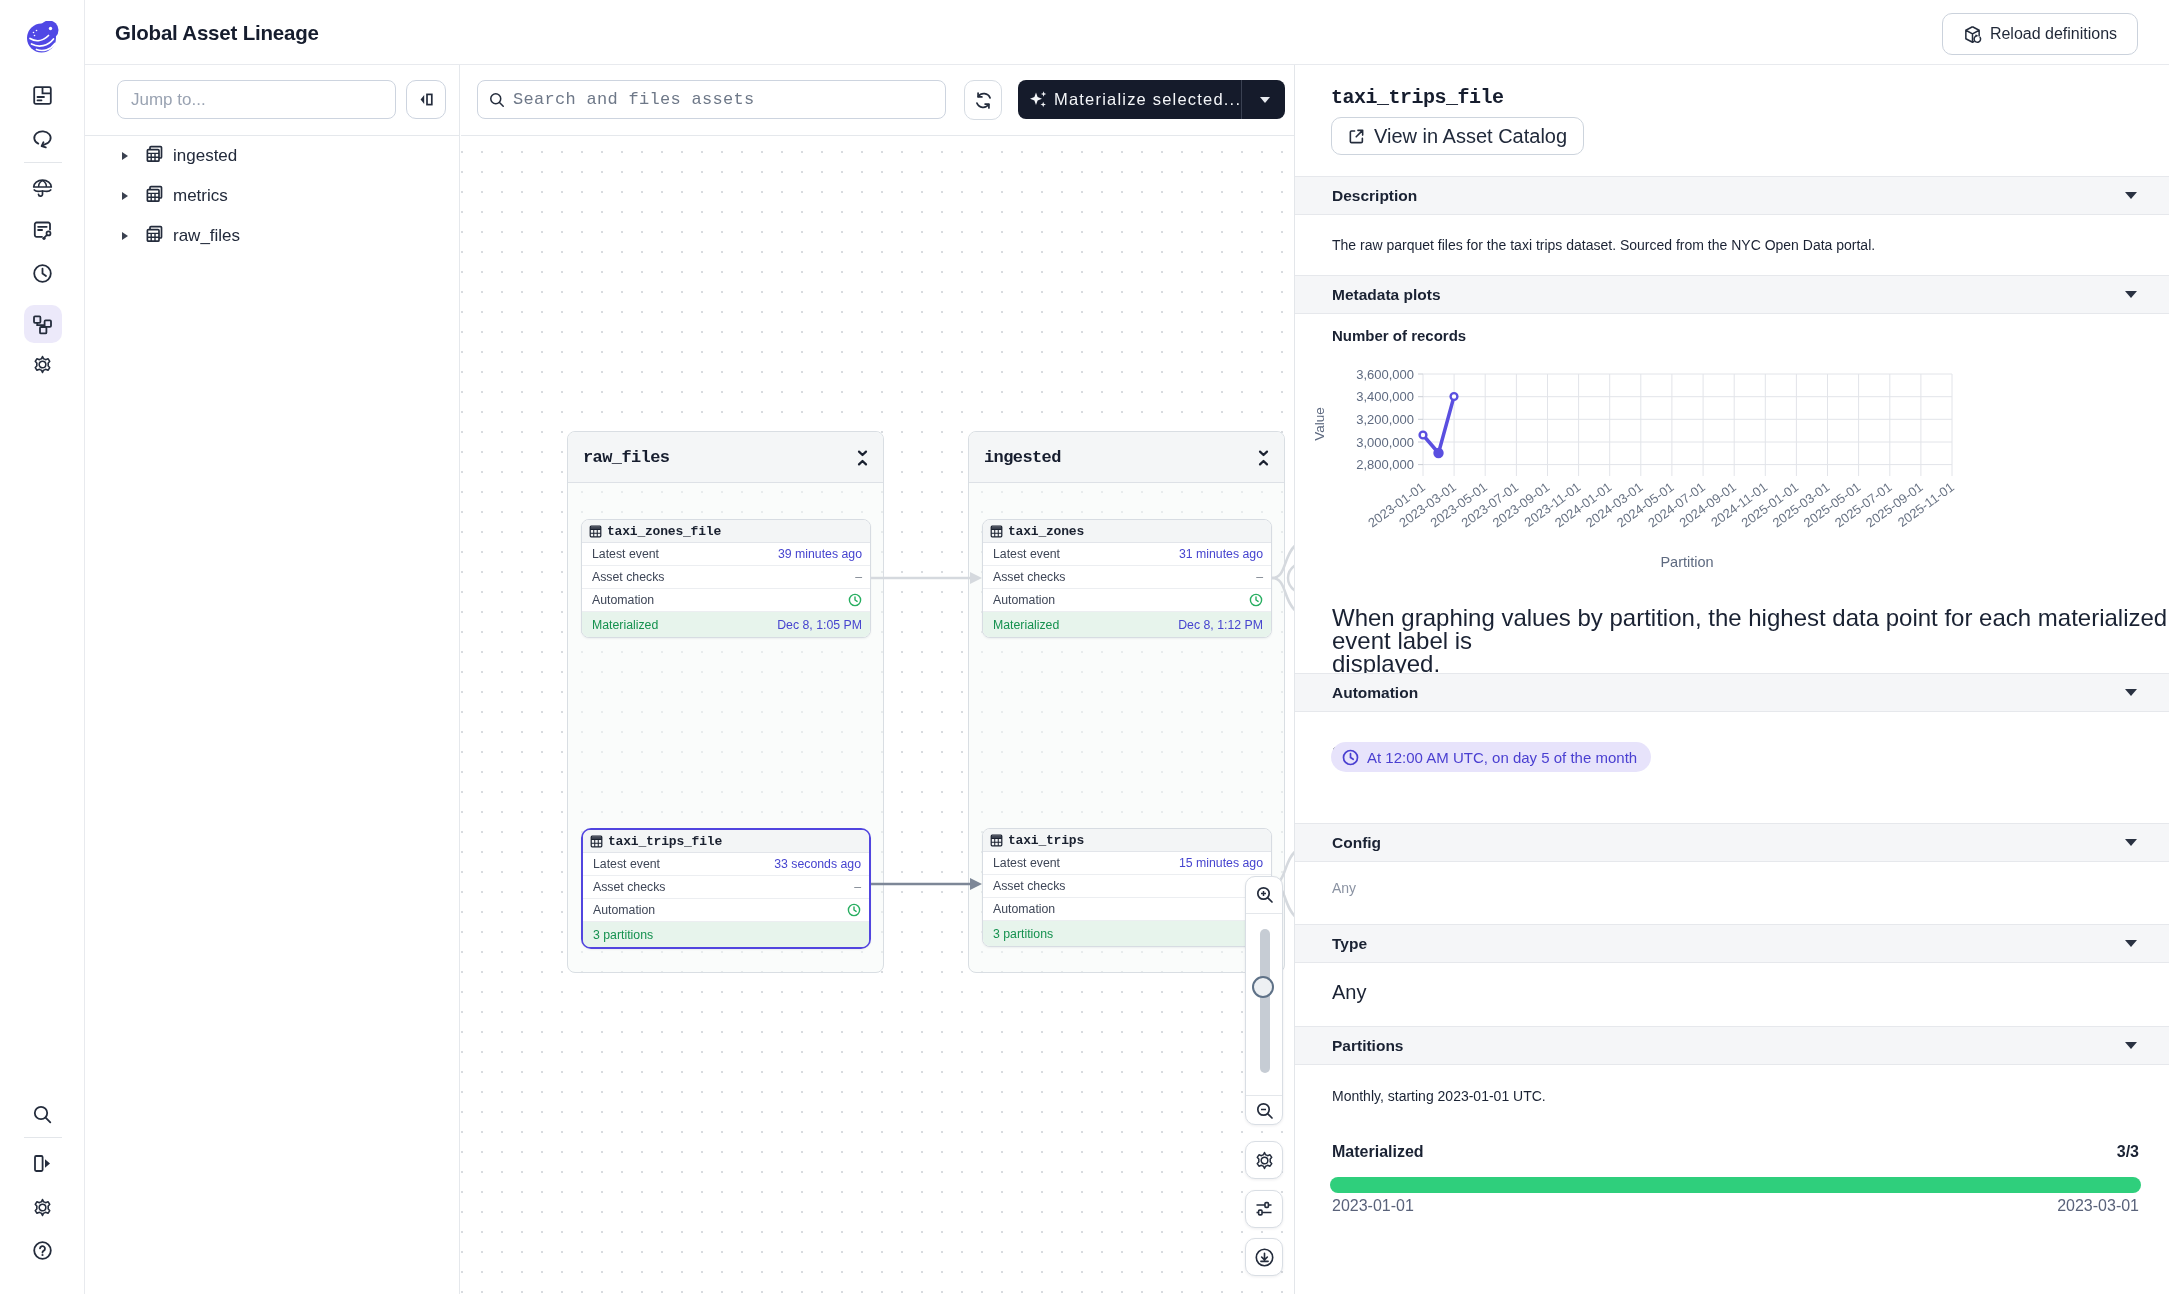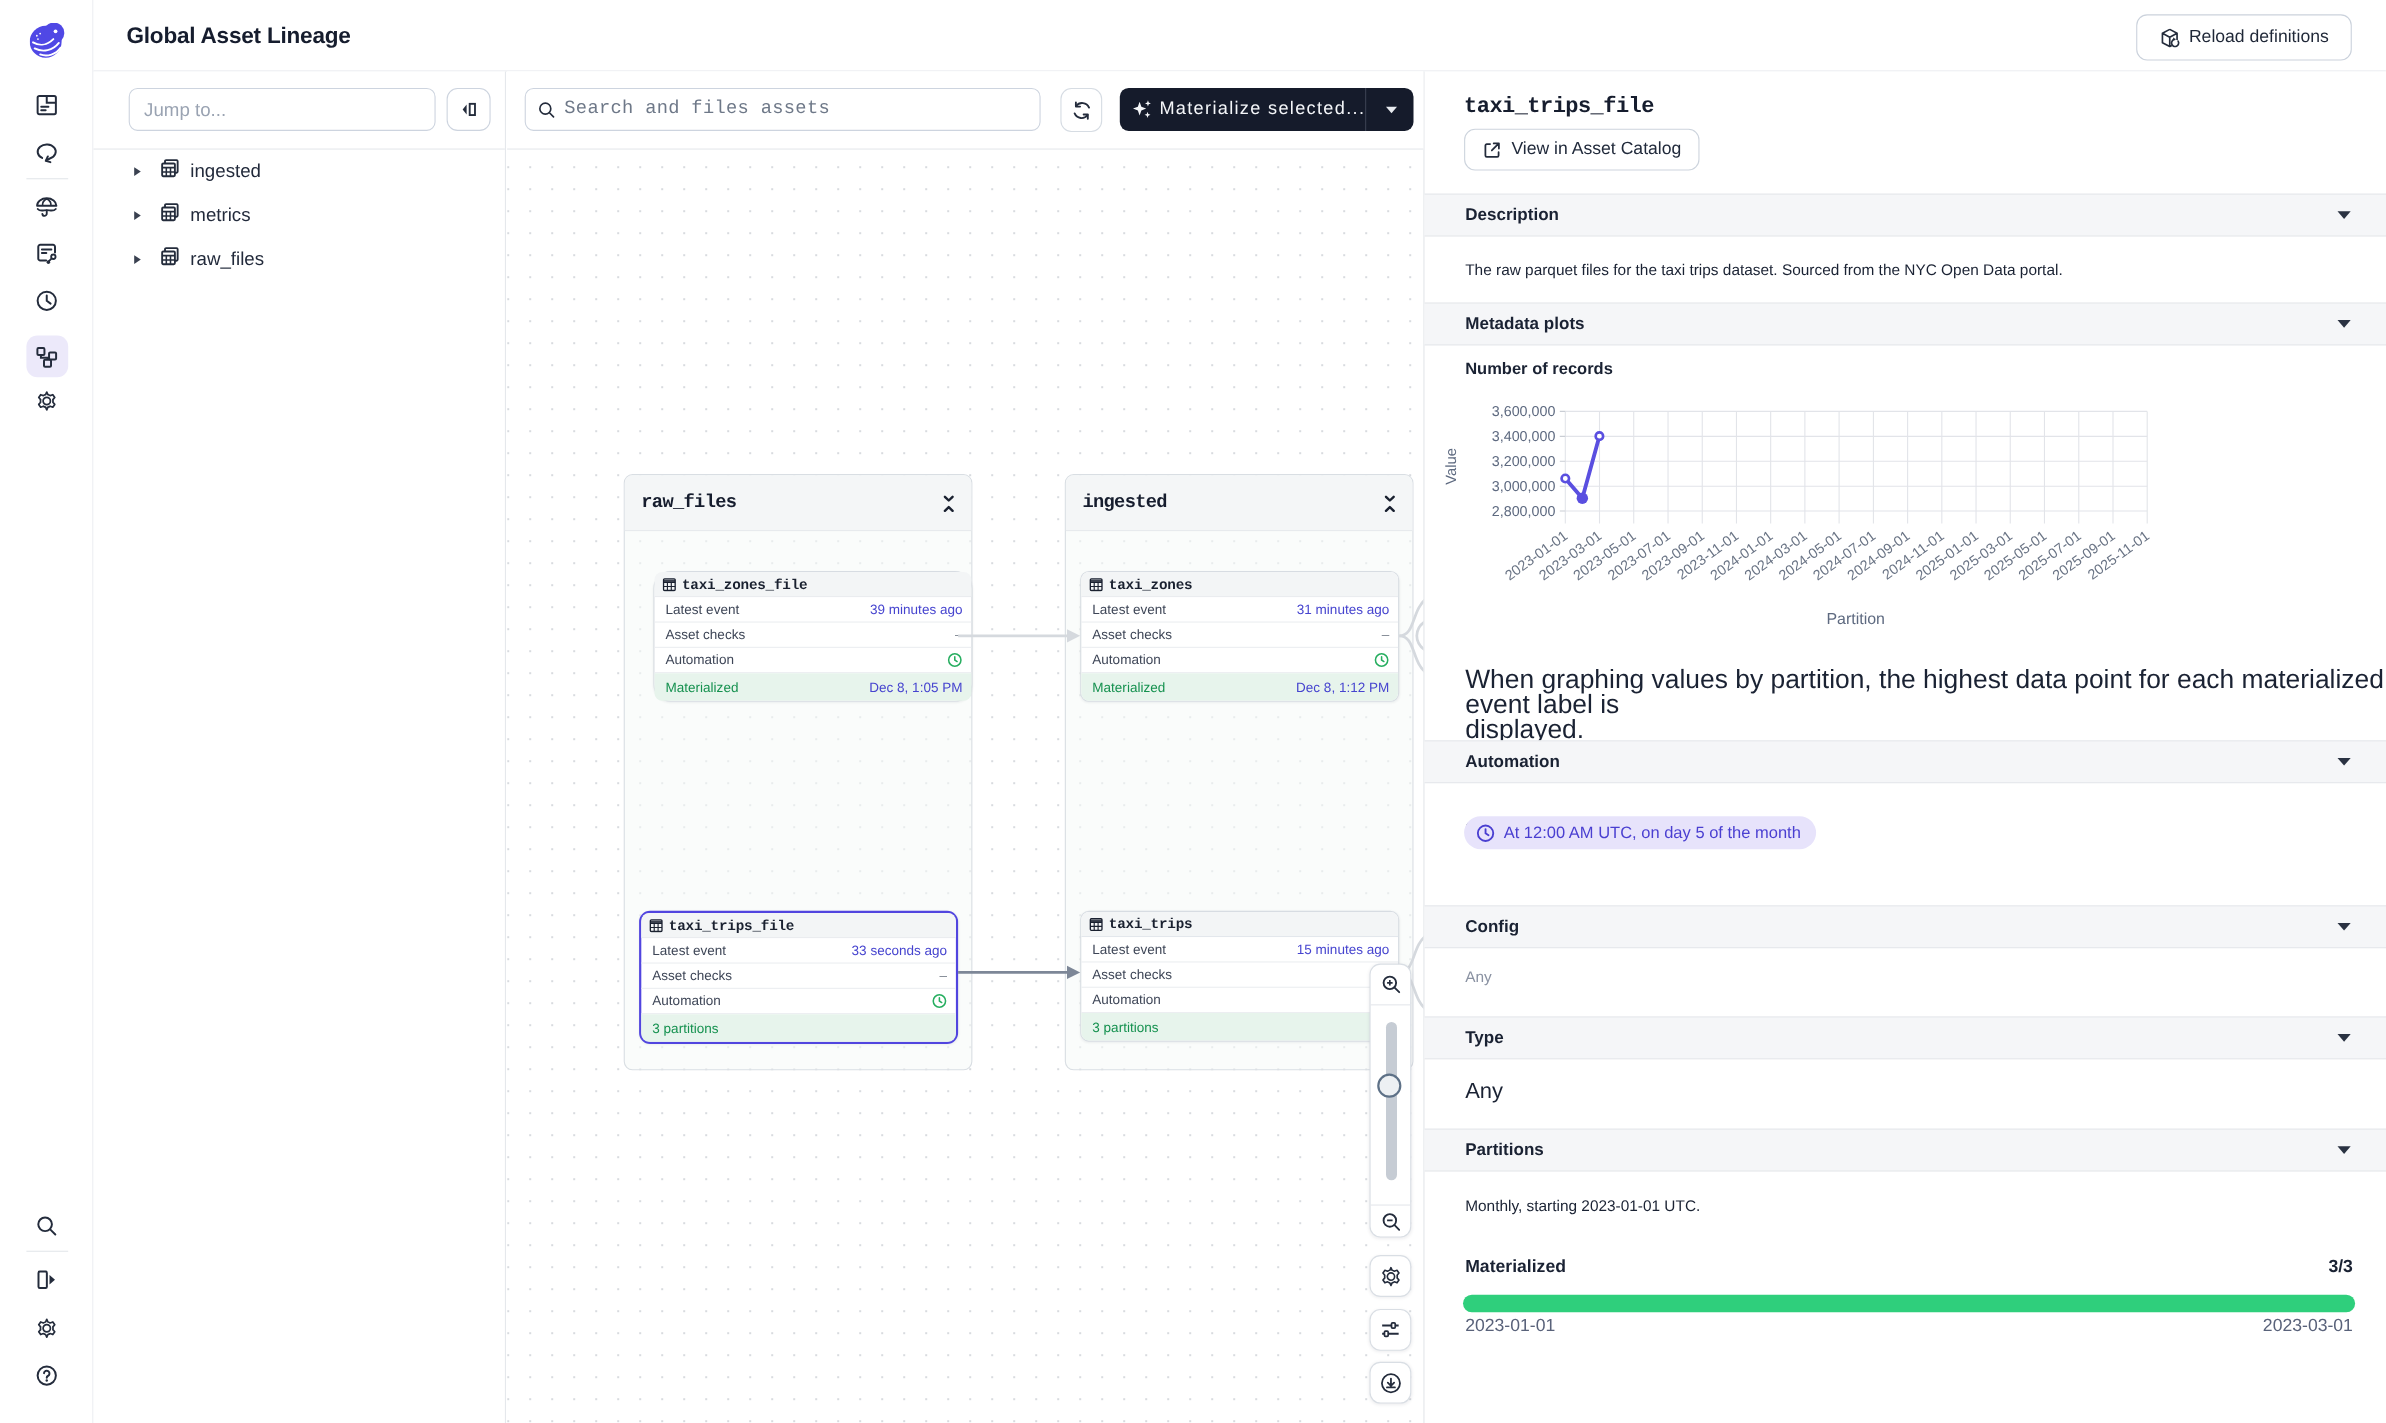--- a/index.html
+++ b/index.html
@@ -62,21 +62,21 @@
 .nrow .dash { color:#7A828E; }
 .nrow.green { background:#E7F4EC; color:#15914F; height:25px; }
 .nrow.green .v { color:#4644CF; }
 
 .zbtn { position:absolute; left:784px; width:38px; background:#fff; border:1px solid #D9DEE4; border-radius:10px;
   box-shadow:0 1px 3px rgba(20,30,50,0.08); display:flex; align-items:center; justify-content:center; }
 
 #rightpanel { position:absolute; left:1294px; top:65px; width:875px; height:1229px; background:#fff; border-left:1px solid #E3E6EA; }
 #assettitle { position:absolute; left:36px; top:21px; font-family:"Liberation Mono", monospace; font-weight:bold; font-size:20px; color:#161D2E; letter-spacing:-0.5px; }
 #viewbtn { position:absolute; left:36px; top:52px; height:38px; border:1px solid #CDD4DD; border-radius:10px;
-  display:flex; align-items:center; padding:0 16px; gap:9px; font-size:16px; color:#212A3B; background:#fff; }
+  display:flex; align-items:center; padding:0 16px; gap:9px; font-size:20px; color:#212A3B; background:#fff; }
 .band { position:absolute; left:0; width:875px; height:39px; background:#F5F6F8; border-top:1px solid #E6E8EC; border-bottom:1px solid #E6E8EC;
   display:flex; align-items:center; justify-content:space-between; padding:0 33px 0 37px; }
 .band b { font-size:15.5px; color:#1A2233; }
 .bandcaret { width:0; height:0; border-top:7px solid #2A3242; border-left:6px solid transparent; border-right:6px solid transparent; }
 .rtext { position:absolute; left:37px; font-size:14px; color:#1A2233; }
 </style>
 </head>
 <body>
 
 <div id="sidebar">
@@ -264,21 +264,21 @@
   <div class="group" style="left:507px; top:366px; width:317px; height:542px;">
     <div class="grouphead">
         <span class="groupname">ingested</span>
       <svg class="unfold" width="11" height="18" viewBox="0 0 11 18">
           <path d="M2 2.6 L5.5 6 L9 2.6" stroke="#1A2130" stroke-width="2.2" fill="none" stroke-linecap="round" stroke-linejoin="round"></path>
           <path d="M2 15.4 L5.5 12 L9 15.4" stroke="#1A2130" stroke-width="2.2" fill="none" stroke-linecap="round" stroke-linejoin="round"></path>
         </svg>
     </div>
   </div>
 
-  <div class="node" style="left:133px; top:454px;border-radius:16px;">
+  <div class="node" style="left:120px; top:454px;">
     <div class="nhead">
         <svg width="13" height="13" viewBox="0 0 14 14">
           <rect x="1.3" y="1.3" width="11.4" height="11.4" rx="1" stroke="#1A2130" stroke-width="1.3" fill="none"></rect>
           <path d="M1.3 4.9 H12.7 M5.1 4.9 V12.7 M8.9 4.9 V12.7 M1.3 8.8 H12.7" stroke="#1A2130" stroke-width="1.1" fill="none"></path>
           <path d="M1.3 2.2 H12.7 V4.9 H1.3 Z" fill="#1A2130" opacity="0.85"></path>
         </svg>
         <span class="nname">taxi_zones_file</span>
       </div>
     <div class="nrow">
         <span>Latest event</span>

